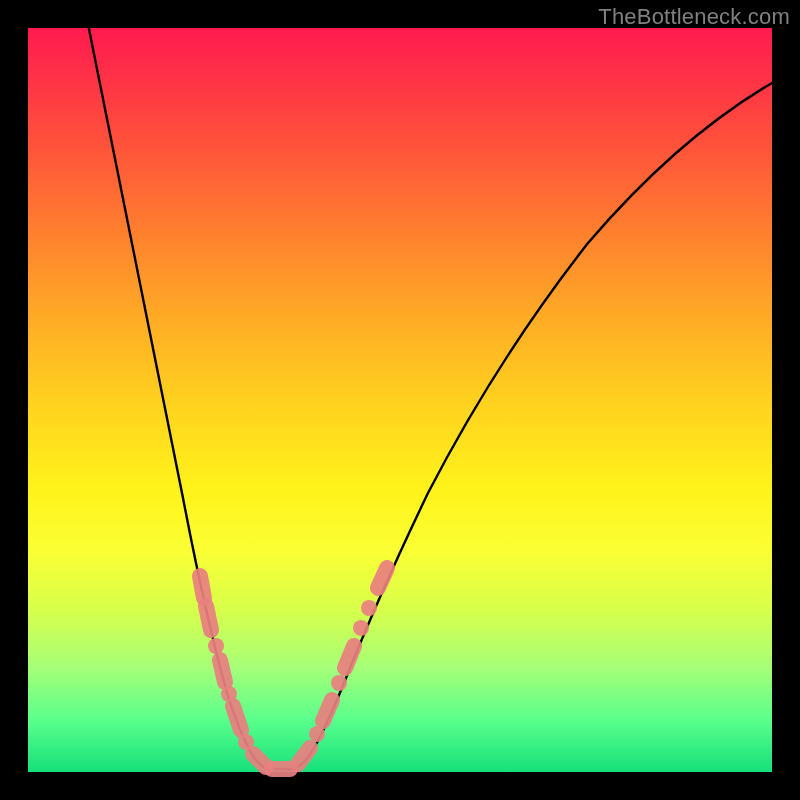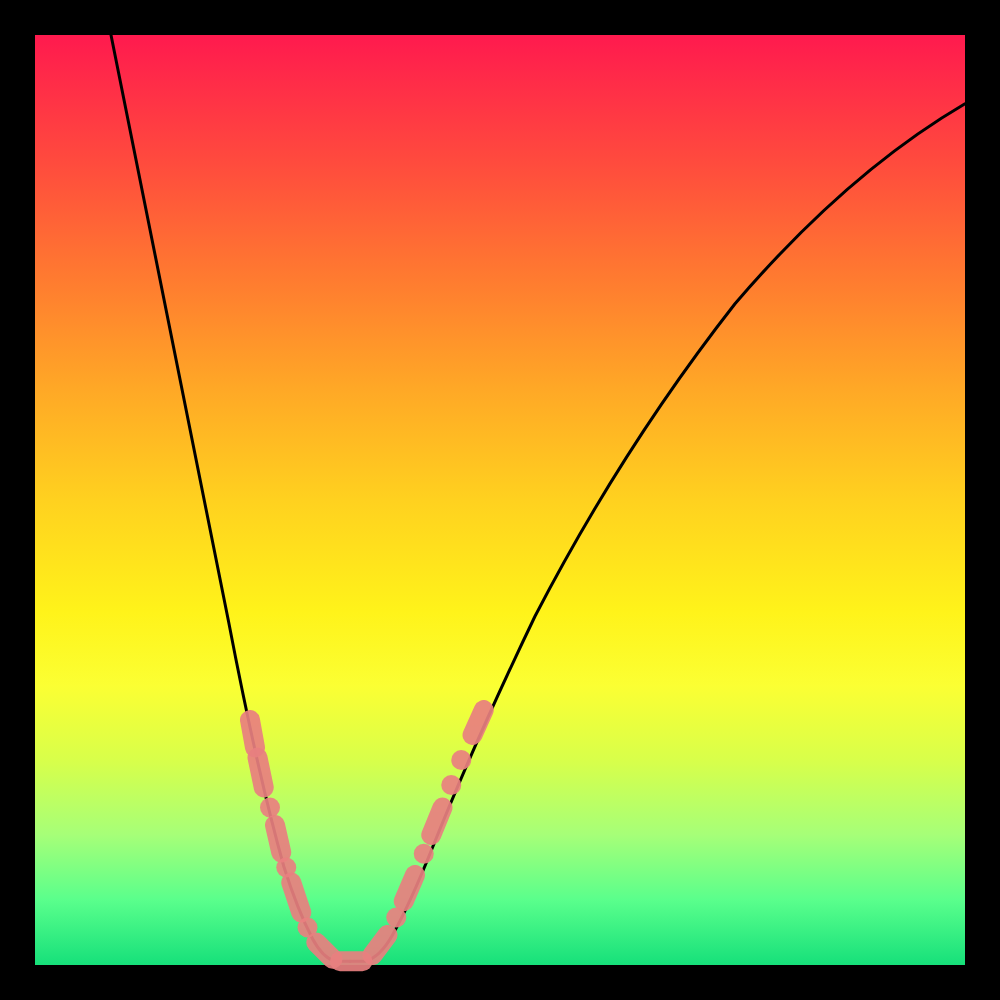--- a/index.html
+++ b/index.html
@@ -70,20 +70,21 @@
   }
   .marker-dot {
     fill: #e98080;
     opacity: 0.92;
   }
 </style>
 </head>
 <body>
 <div class="outer">
 
+  <div class="watermark">TheBottleneck.com</div>
 
   <div class="plot-wrap">
     <svg viewBox="0 0 744 744">
 
       <path class="curve" d="M 60 -4
                Q 110 250 155 470
                Q 178 590 199 665
                Q 210 700 222 723
                Q 230 738 240 741
                L 252 741"></path>

